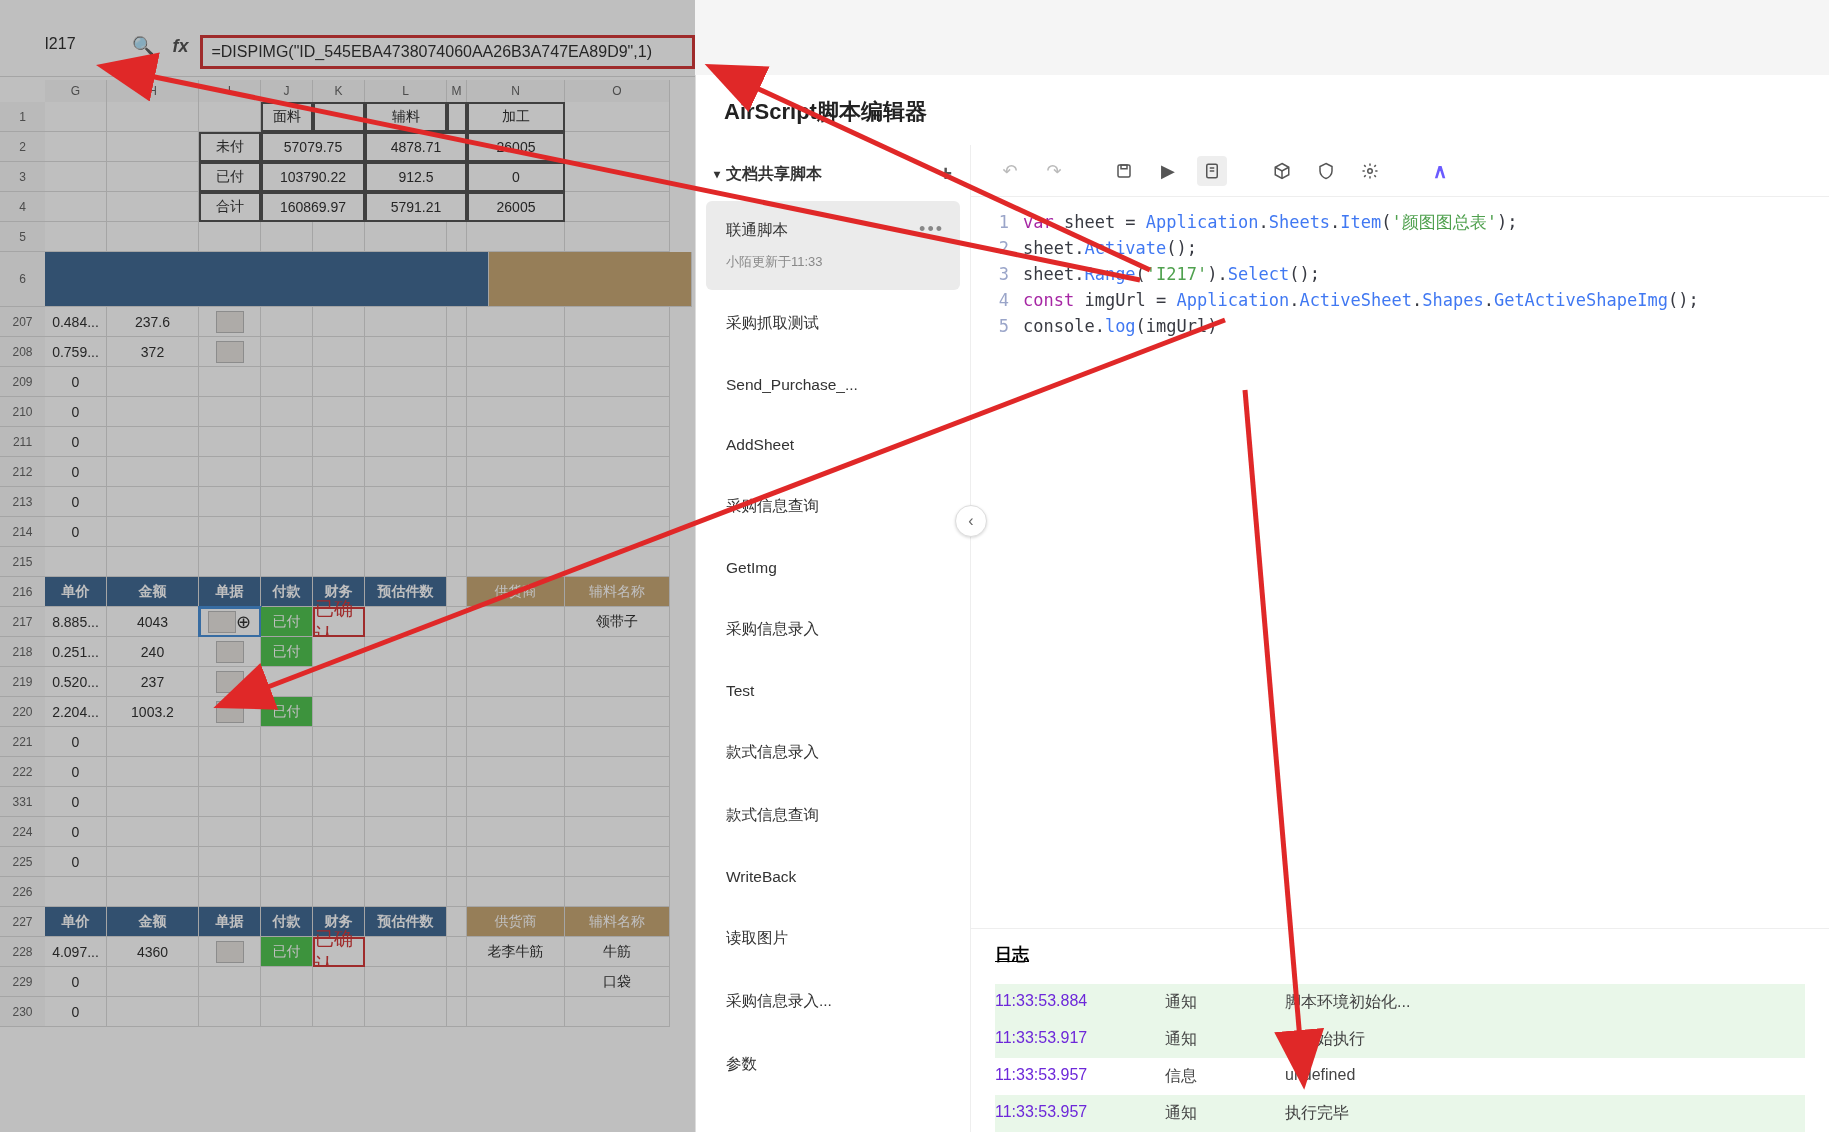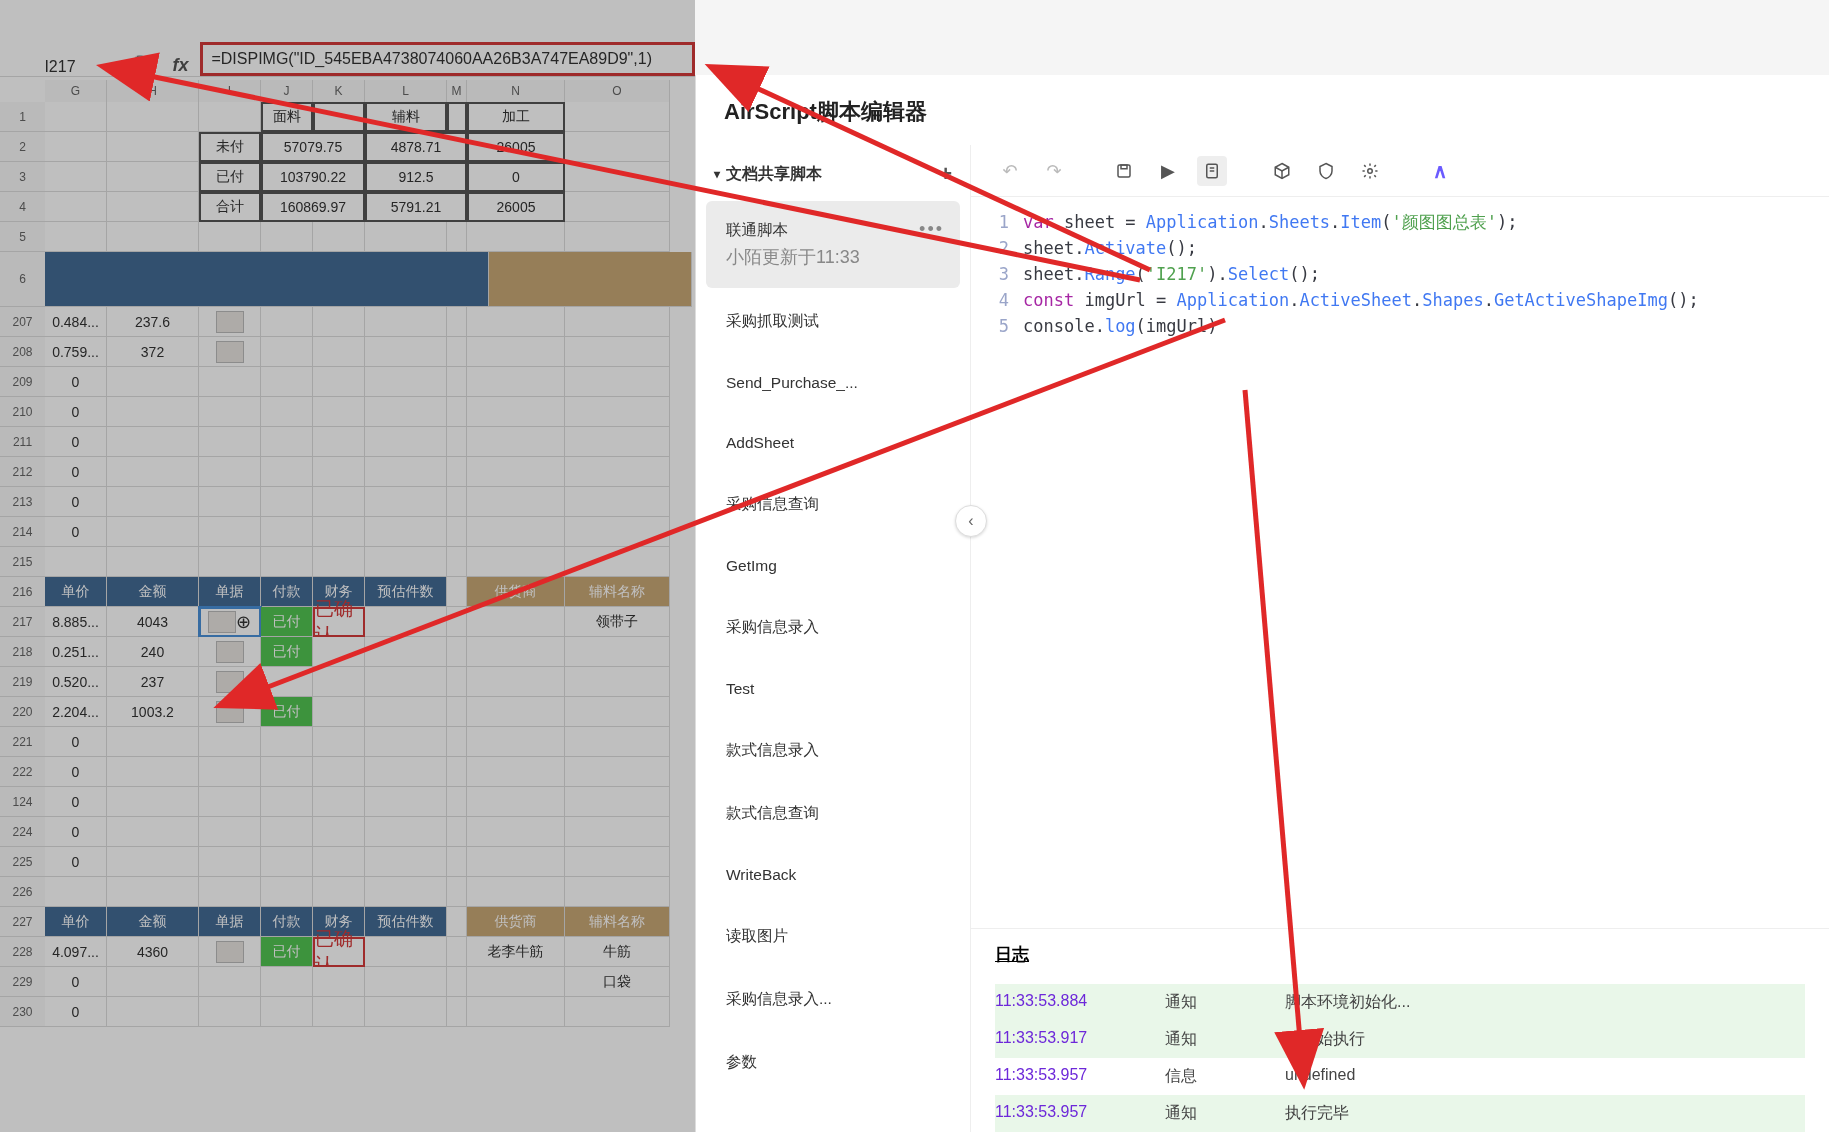--- a/index.html
+++ b/index.html
@@ -2,56 +2,56 @@
 <html><head>
 <meta charset="utf-8">
 <style>
   * { box-sizing: border-box; margin: 0; padding: 0; }
   body { font-family: "Microsoft YaHei", Arial, sans-serif; font-size: 12px; background: #f5f5f5; width: 1829px; height: 1132px; position: relative; overflow: hidden; }
 
   
   .spreadsheet { position: absolute; left: 0; top: 0; width: 695px; height: 1132px; background: #fff; }
   .dim-overlay { position: absolute; left: 0; top: 0; width: 695px; height: 1132px; background: rgba(0,0,0,0.25); pointer-events: none; z-index: 5; }
 
-  .formula-bar { position: absolute; top: 35px; left: 0; right: 0; height: 42px; display: flex; align-items: flex-end; background: #fff; border-bottom: 1px solid #ddd; }
+  .formula-bar { position: absolute; top: 35px; left: 0; right: 0; height: 42px; display: flex; align-items: flex-start; background: #fff; border-bottom: 1px solid #ddd; }
   .cell-ref { width: 120px; text-align: center; font-size: 16px; color: #333; }
   .fx-icons { display: flex; gap: 18px; padding: 0 12px; align-items: center; font-size: 18px; color: #555; }
   .formula-input { flex: 1; height: 34px; border: 3px solid #d53a3a; padding: 2px 8px; font-size: 16px; color: #333; background: #fff; display: flex; align-items: center; }
 
   .col-headers { position: absolute; top: 80px; left: 45px; height: 22px; display: flex; }
   .col-h { border-right: 1px solid #ddd; text-align: center; color: #666; font-size: 12px; line-height: 22px; background:#f8f8f8; }
   .row-h { width: 45px; text-align: center; color: #666; font-size: 12px; border-bottom: 1px solid #ddd; background:#f8f8f8; display:flex; align-items:center; justify-content:center; }
 
   .grid { position: absolute; top: 102px; left: 0; width: 695px; }
   .grow { display: flex; height: 30px; }
   .grow.tall { height: 55px; }
   .gcell { border-right: 1px solid #ddd; border-bottom: 1px solid #ddd; background:#fff; display:flex; align-items:center; justify-content:center; font-size:14px; color:#333; }
 
-  .hdr-blue { background:#436b95 !important; color:#fff !important; font-weight: 400; }
+  .hdr-blue { background:#436b95 !important; color:#fff !important; font-weight: 700; }
   .hdr-tan { background:#c9a876 !important; color:#fff !important; }
   .paid-green { background:#52c452 !important; color:#fff !important; font-weight:500; }
   .confirm-red { border: 2px solid #d53a3a !important; color:#d53a3a !important; font-size:19px; }
   .bold-border { border: 2px solid #555 !important; }
   .sel-cell { outline: 3px solid #4a90d9; outline-offset:-2px; }
   .thumb { background:#e8e4e0; width:28px; height:22px; border:1px solid #bbb; }
   .crosshair { font-size:18px; color:#333; }
 
   
   .panel { position: absolute; left: 695px; top: 75px; width: 1134px; height: 1057px; background: #fff; border-left: 1px solid #ddd; z-index: 20; display:flex; flex-direction:column; }
   .panel-title { padding: 22px 28px 18px; font-size: 22px; font-weight: 700; color: #222; }
 
   .panel-body { flex:1; display:flex; }
   .sidebar { width: 275px; border-right: 1px solid #eee; padding: 8px 0; }
   .sidebar-hdr { display:flex; align-items:center; padding: 8px 18px 14px; font-size:16px; font-weight:600; color:#333; }
   .add-btn { margin-left:auto; font-size:22px; color:#555; cursor:pointer; }
   .tri { margin-right:6px; font-size:12px; }
 
   .script-item { padding: 19px 20px; font-size: 15.5px; color:#333; cursor:pointer; border-radius:6px; margin: 0 10px 4px; }
   .script-item.active { background:#ebebeb; position:relative; }
-  .script-sub { font-size:18px; color:#888; margin-top:4px; }
+  .script-sub { font-size:13px; color:#888; margin-top:12px; }
   .dots { position:absolute; right:16px; top:18px; color:#888; font-size:18px; letter-spacing:2px; }
 
   .main { flex:1; display:flex; flex-direction:column; position:relative; }
   .toolbar { height:52px; display:flex; align-items:center; gap:14px; padding: 0 24px; border-bottom:1px solid #eee; }
   .tbtn { width:30px; height:30px; display:flex; align-items:center; justify-content:center; color:#555; font-size:18px; cursor:pointer; border-radius:4px; }
   .tbtn.sel { background:#eee; }
   .tbtn.faded { color:#bbb; }
   .tbtn svg { width:18px; height:18px; }
 
   .code-area { flex:1; display:flex; font-family: Consolas, Menlo, monospace; font-size: 17px; line-height: 26px; padding: 12px 0; }
@@ -370,21 +370,21 @@
           <div class="gcell cH"></div>
           <div class="gcell cI"></div>
           <div class="gcell cJ"></div>
           <div class="gcell cK"></div>
           <div class="gcell cL"></div>
           <div class="gcell cM"></div>
           <div class="gcell cN"></div>
           <div class="gcell cO"></div>
         </div>
         <div class="grow">
-          <div class="row-h">124</div>
+          <div class="row-h">331</div>
           <div class="gcell cG">0</div>
           <div class="gcell cH"></div>
           <div class="gcell cI"></div>
           <div class="gcell cJ"></div>
           <div class="gcell cK"></div>
           <div class="gcell cL"></div>
           <div class="gcell cM"></div>
           <div class="gcell cN"></div>
           <div class="gcell cO"></div>
         </div>

